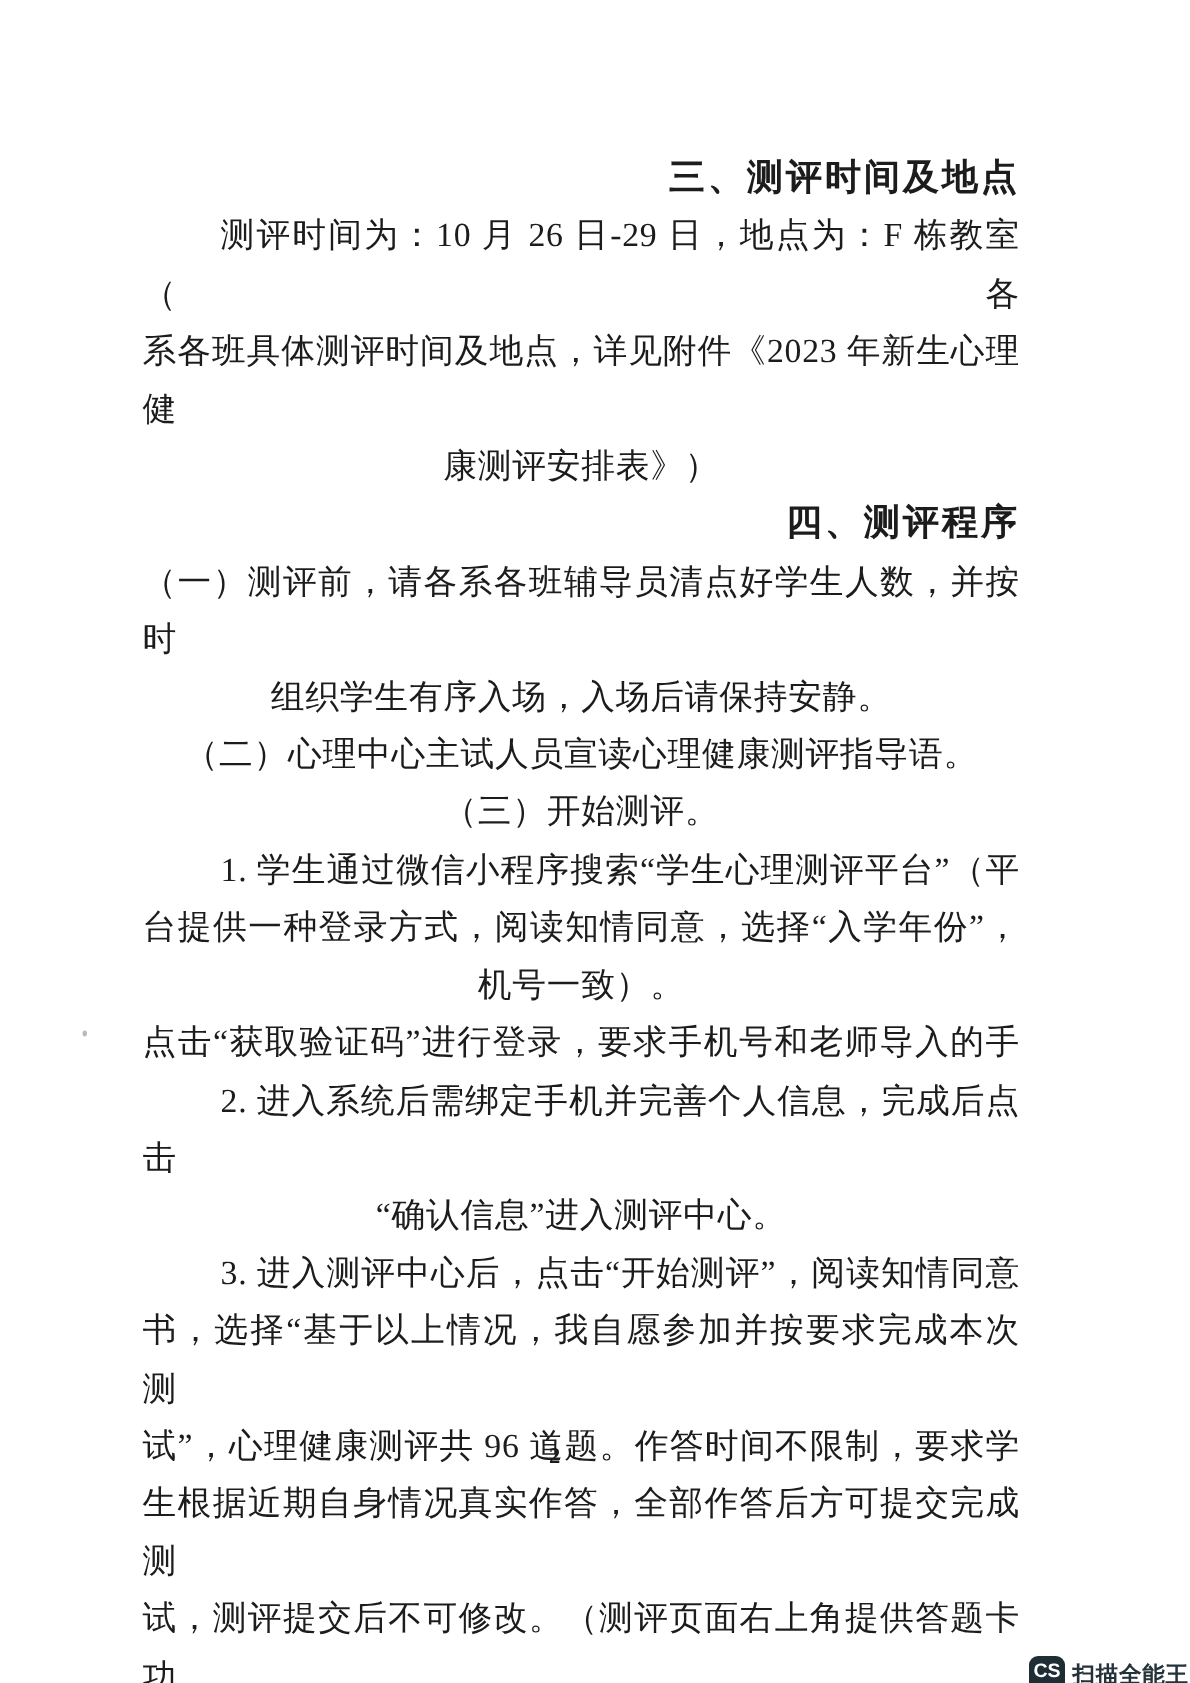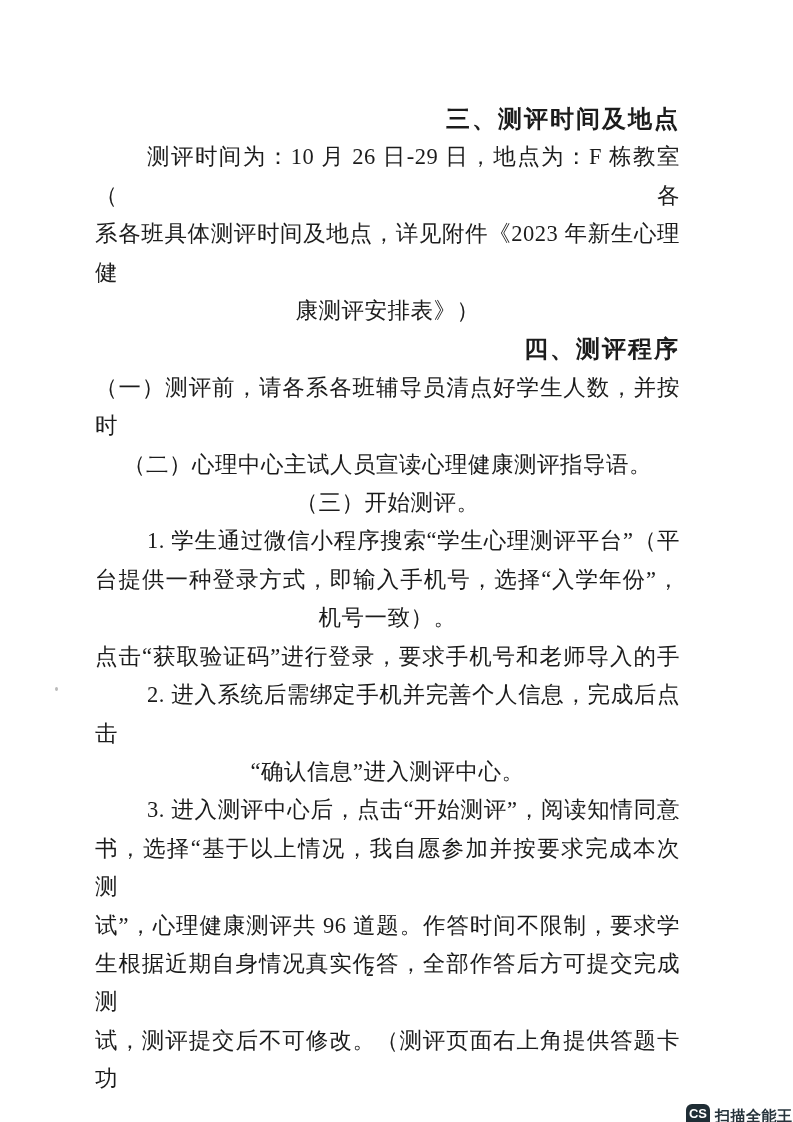--- a/index.html
+++ b/index.html
@@ -121,27 +121,28 @@
 
   <div class="doc">
     <span class="l h">三、测评时间及地点</span>
     <span class="l j ind">测评时间为：10 月 26 日-29 日，地点为：F 栋教室（各</span>
     <span class="l j">系各班具体测评时间及地点，详见附件《2023 年新生心理健</span>
     <span class="l e">康测评安排表》）</span>
 
     <span class="l h">四、测评程序</span>
 
     <span class="l j">（一）测评前，请各系各班辅导员清点好学生人数，并按时</span>
+    <span class="l e">组织学生有序入场，入场后请保持安静。</span>
 
     <span class="l e">（二）心理中心主试人员宣读心理健康测评指导语。</span>
 
     <span class="l e">（三）开始测评。</span>
 
     <span class="l j ind">1. 学生通过微信小程序搜索“学生心理测评平台”（平</span>
-    <span class="l j">台提供一种登录方式，即输入手机号，选择“入学年份”，</span>
+    <span class="l j">台提供一种登录方式，阅读知情同意，选择“入学年份”，</span>
     <span class="l e">机号一致）。</span>
     <span class="l j">点击“获取验证码”进行登录，要求手机号和老师导入的手</span>
 
     <span class="l j ind">2. 进入系统后需绑定手机并完善个人信息，完成后点击</span>
     <span class="l e">“确认信息”进入测评中心。</span>
 
     <span class="l j ind">3. 进入测评中心后，点击“开始测评”，阅读知情同意</span>
     <span class="l j">书，选择“基于以上情况，我自愿参加并按要求完成本次测</span>
     <span class="l j">试”，心理健康测评共 96 道题。作答时间不限制，要求学</span>
     <span class="l j">生根据近期自身情况真实作答，全部作答后方可提交完成测</span>

